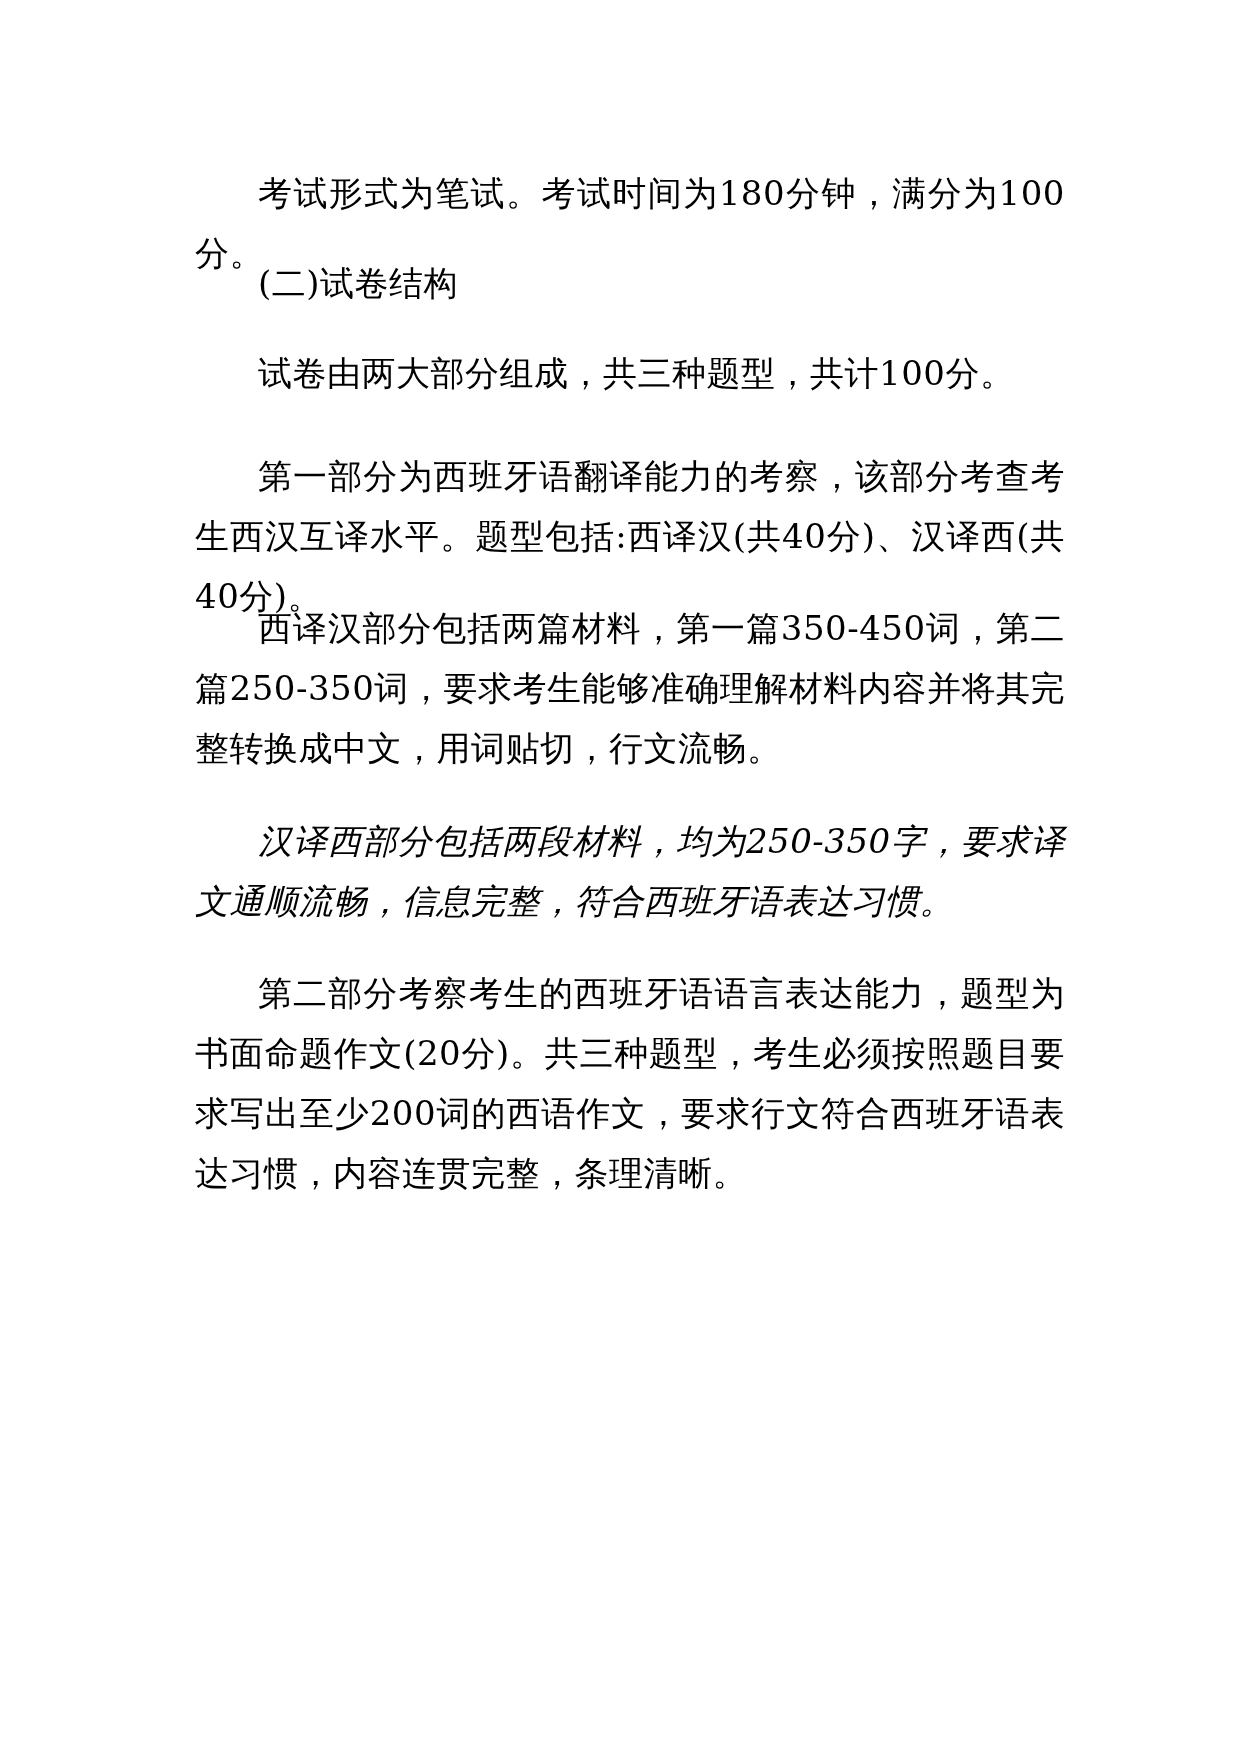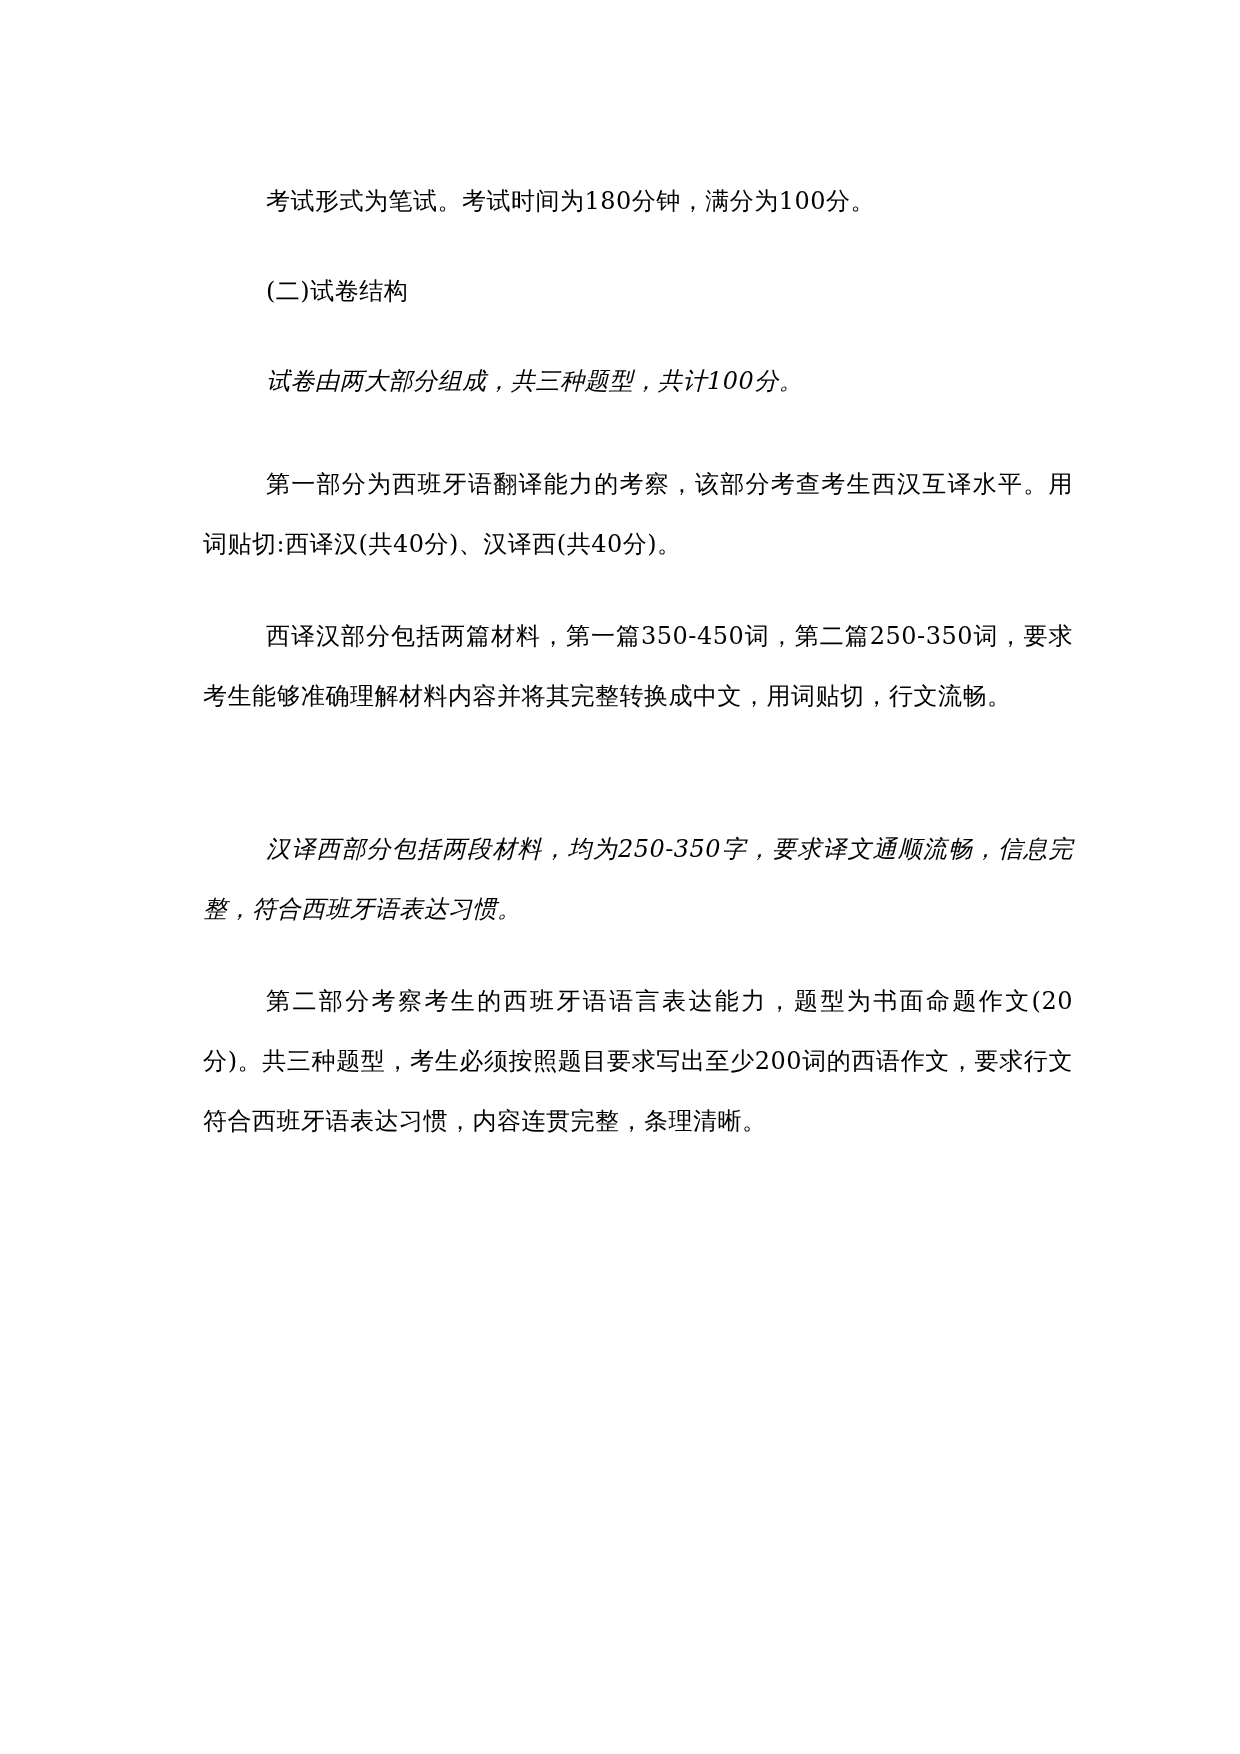--- a/index.html
+++ b/index.html
@@ -15,36 +15,36 @@
       font-family: "DejaVu Serif", "Liberation Serif", serif;
       color: #000000;
     }
     .page {
       position: absolute;
       left: 187px;
       top: 160px;
       width: 870px;
     }
     .para {
-      margin: 16px;
-      font-size: 24px;
+      margin: 8px;
+      font-size: 34px;
       line-height: 60px;
       text-align: justify;
       text-justify: inter-character;
       word-break: break-all;
       letter-spacing: 0.5px;
     }
     .indent {
       text-indent: 63px;
     }
   </style>
 </head>
 <body>
 
 <div class="page">
   <p class="para indent" style="position:absolute; top:-5px; left:0; width:870px;">考试形式为笔试。考试时间为180分钟，满分为100分。</p>
   <p class="para indent" style="position:absolute; top:85px; left:0; width:870px;">(二)试卷结构</p>
-  <p class="para indent" style="position:absolute; top:175px; left:0; width:870px;font-style:italic;">试卷由两大部分组成，共三种题型，共计100分。</p>
-  <p class="para indent" style="position:absolute; top:278px; left:0; width:870px;">第一部分为西班牙语翻译能力的考察，该部分考查考生西汉互译水平。用词贴切:西译汉(共40分)、汉译西(共40分)。</p>
+  <p class="para indent" style="position:absolute; top:175px; left:0; width:870px;">试卷由两大部分组成，共三种题型，共计100分。</p>
+  <p class="para indent" style="position:absolute; top:278px; left:0; width:870px;">第一部分为西班牙语翻译能力的考察，该部分考查考生西汉互译水平。题型包括:西译汉(共40分)、汉译西(共40分)。</p>
   <p class="para indent" style="position:absolute; top:430px; left:0; width:870px;">西译汉部分包括两篇材料，第一篇350-450词，第二篇250-350词，要求考生能够准确理解材料内容并将其完整转换成中文，用词贴切，行文流畅。</p>
   <p class="para indent" style="position:absolute; top:643px; left:0; width:870px;font-style:italic;">汉译西部分包括两段材料，均为250-350字，要求译文通顺流畅，信息完整，符合西班牙语表达习惯。</p>
   <p class="para indent" style="position:absolute; top:795px; left:0; width:870px;">第二部分考察考生的西班牙语语言表达能力，题型为书面命题作文(20分)。共三种题型，考生必须按照题目要求写出至少200词的西语作文，要求行文符合西班牙语表达习惯，内容连贯完整，条理清晰。</p>
 </div>
 
 </body></html>

